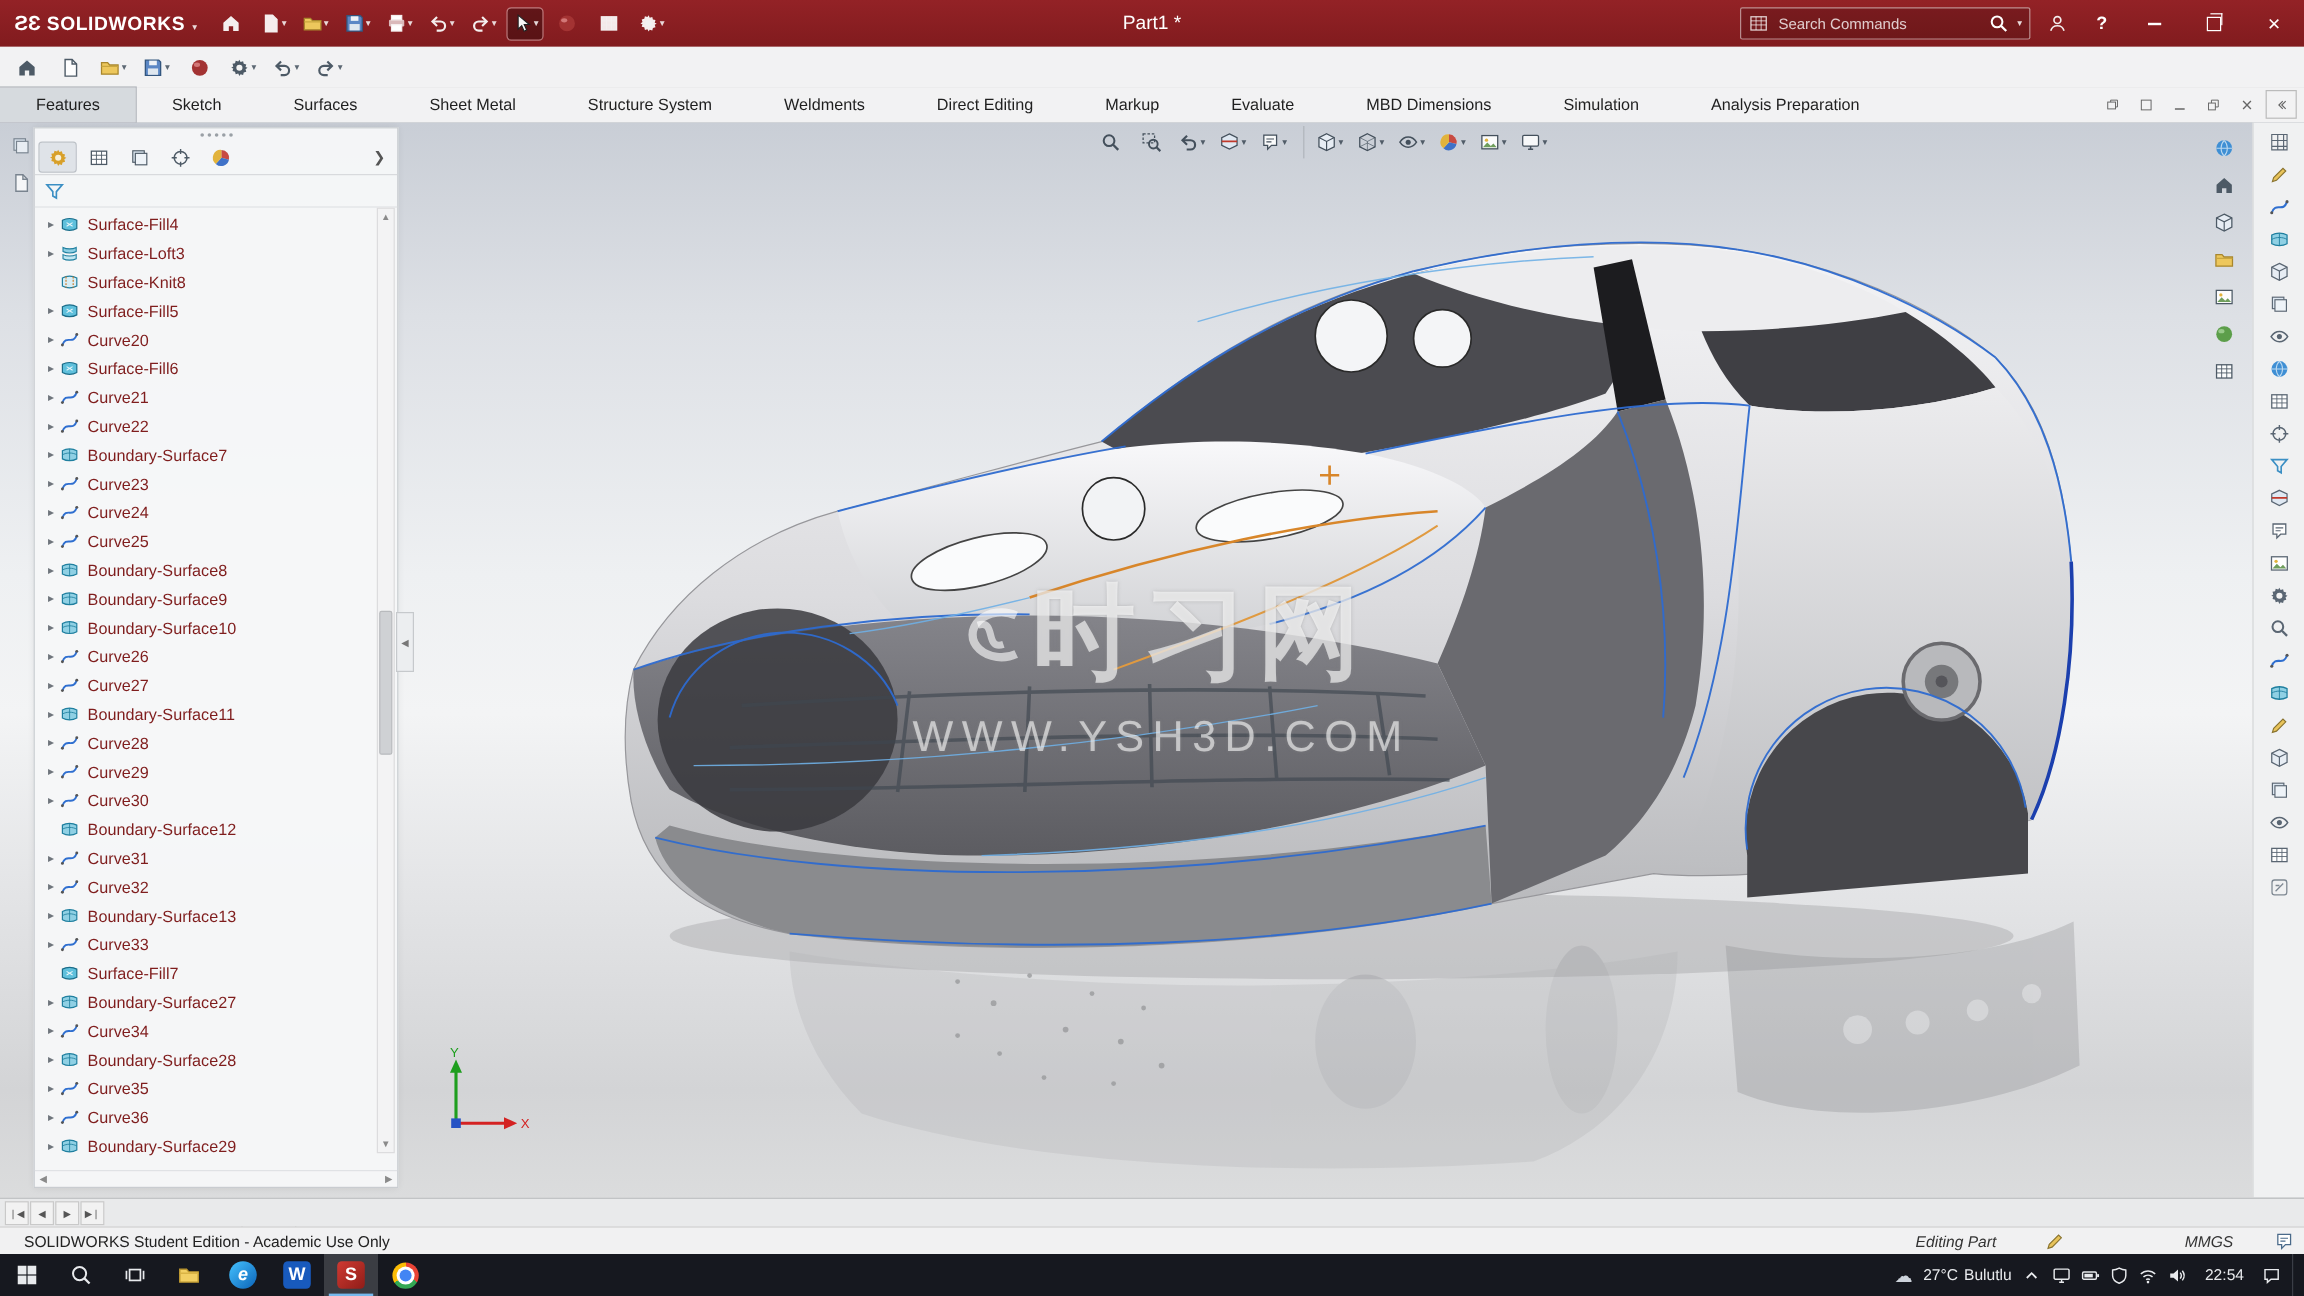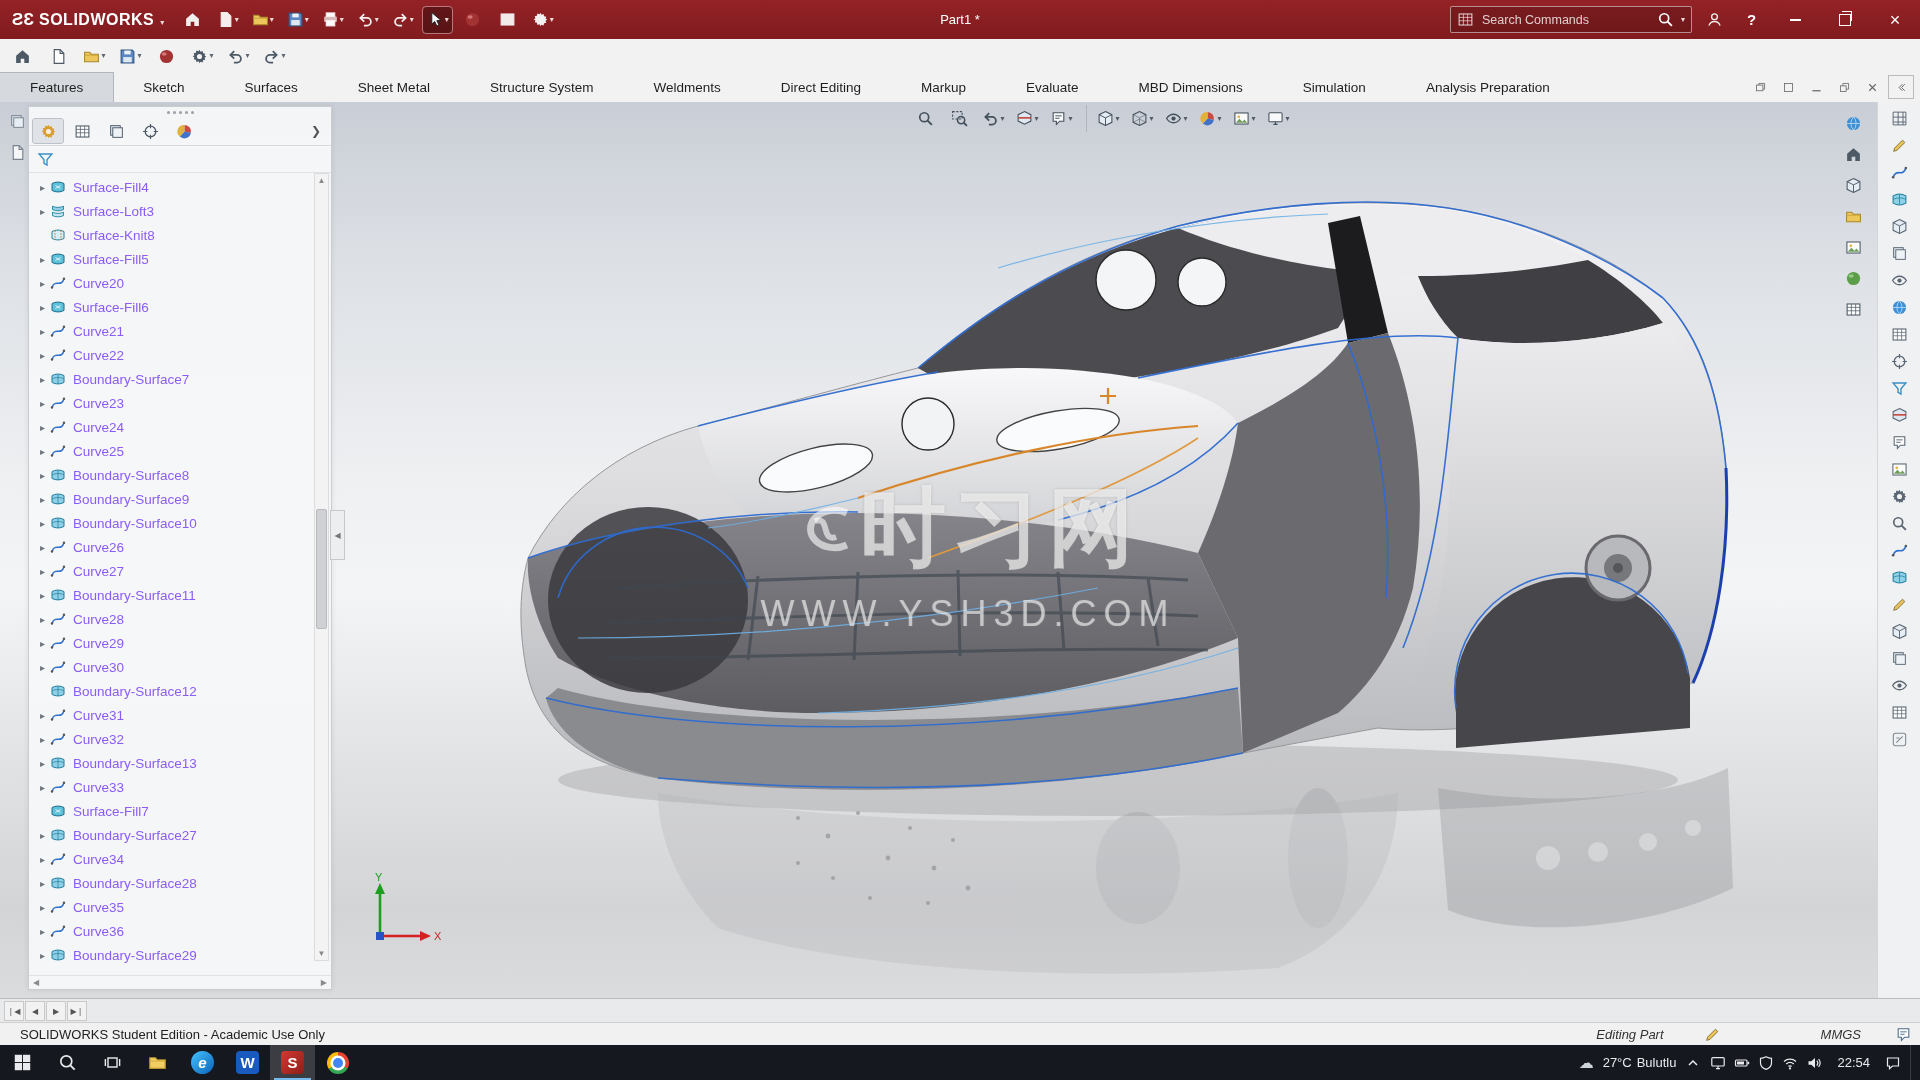--- a/index.html
+++ b/index.html
@@ -10,21 +10,21 @@
   .tbtn{height:26px;min-width:25px;padding:0 2px;display:flex;align-items:center;justify-content:center;border-radius:3px;}
 
   
   .titlebar{position:absolute;top:0;left:0;right:0;height:39px;background:linear-gradient(#932226,#811b1e);
             display:flex;align-items:center;color:#f4eeee;}
   .brand{display:flex;align-items:baseline;gap:5px;padding:0 14px 0 12px;}
   .brand-mark{font-weight:bold;font-size:17px;color:#fff;transform:scaleX(-1);display:inline-block;}
   .brand-name{font-weight:bold;font-size:16px;letter-spacing:.5px;color:#fff;}
   .tb-icons{display:flex;gap:6px;align-items:center;}
   .titlebar .tbtn.active{background:rgba(0,0,0,.32);outline:1px solid rgba(255,255,255,.4);}
-  .doc-title{position:absolute;left:50%;transform:translateX(-50%);font-size:13px;color:#fff;}
+  .doc-title{position:absolute;left:50%;transform:translateX(-50%);font-size:16px;color:#fff;}
   .tb-right{position:absolute;right:0;top:0;height:39px;display:flex;align-items:center;gap:8px;padding-right:4px;}
   .searchbox{display:flex;align-items:center;gap:6px;width:228px;height:25px;border:1px solid rgba(255,255,255,.5);
              background:rgba(0,0,0,.16);border-radius:2px;padding:0 6px;}
   .searchbox input{flex:1;background:transparent;border:none;outline:none;color:#f3eded;font-size:12.5px;font-family:inherit;}
   .searchbox input::placeholder{color:rgba(255,255,255,.78);}
   .winbtn{width:42px;height:39px;display:flex;align-items:center;justify-content:center;color:#fff;}
   .min-bar{width:11px;height:2px;background:#fff;}
   .restore-sq{position:relative;width:10px;height:10px;border:1.4px solid #fff;}
   .restore-sq::before{content:"";position:absolute;left:2px;top:-4px;width:9px;height:9px;border:1.4px solid #fff;border-left:none;border-bottom:none;}
   .close-x{font-size:18px;line-height:1;}
@@ -68,21 +68,21 @@
   .tree-grip i{width:3px;height:3px;border-radius:50%;background:#9aa0a6;}
   .tree-tabs{height:28px;display:flex;align-items:center;gap:4px;padding:0 4px;border-bottom:1px solid #d8dadd;}
   .ttab{width:30px;height:24px;display:flex;align-items:center;justify-content:center;border-radius:2px;color:#4d5a66;}
   .ttab.active{background:#dfe3e8;outline:1px solid #bcc1c7;}
   .ttab-more{margin-left:auto;color:#555;font-size:12px;padding-right:6px;}
   .tree-filter{height:26px;display:flex;align-items:center;padding:0 8px;border-bottom:1px solid #e0e2e5;}
   .tree-list{flex:1;overflow:hidden;padding-top:2px;position:relative;}
   .trow{display:flex;align-items:center;height:24px;padding-left:6px;white-space:nowrap;}
   .arr{width:15px;color:#6f757c;font-size:10px;text-align:center;}
   .ticon svg{width:16px;height:16px;display:block;}
-  .tlabel{margin-left:7px;font-size:13.5px;color:#8b5cf6;}
+  .tlabel{margin-left:7px;font-size:13.5px;color:#7f1d1d;}
   .vscroll{position:absolute;right:2px;top:66px;width:13px;height:786px;background:#f3f3f4;border:1px solid #dcdcde;
            display:flex;flex-direction:column;align-items:center;font-size:8px;color:#8a8a8a;}
   .vthumb{position:absolute;top:335px;left:1px;width:9px;height:118px;background:#cfd1d4;border:1px solid #b8babd;border-radius:2px;}
   .hscroll{height:13px;border-top:1px solid #e0e2e5;display:flex;align-items:center;justify-content:space-between;
            padding:0 4px;font-size:8px;color:#8a8a8a;}
   .splitter{position:absolute;left:330px;top:408px;width:13px;height:48px;background:#eceef0;border:1px solid #c6c9cc;
             display:flex;align-items:center;justify-content:center;font-size:8px;color:#777;}
 
   
   .modelbar{position:absolute;top:998px;left:0;right:0;height:24px;background:#e9eaeb;border-top:1px solid #b9bbbd;

